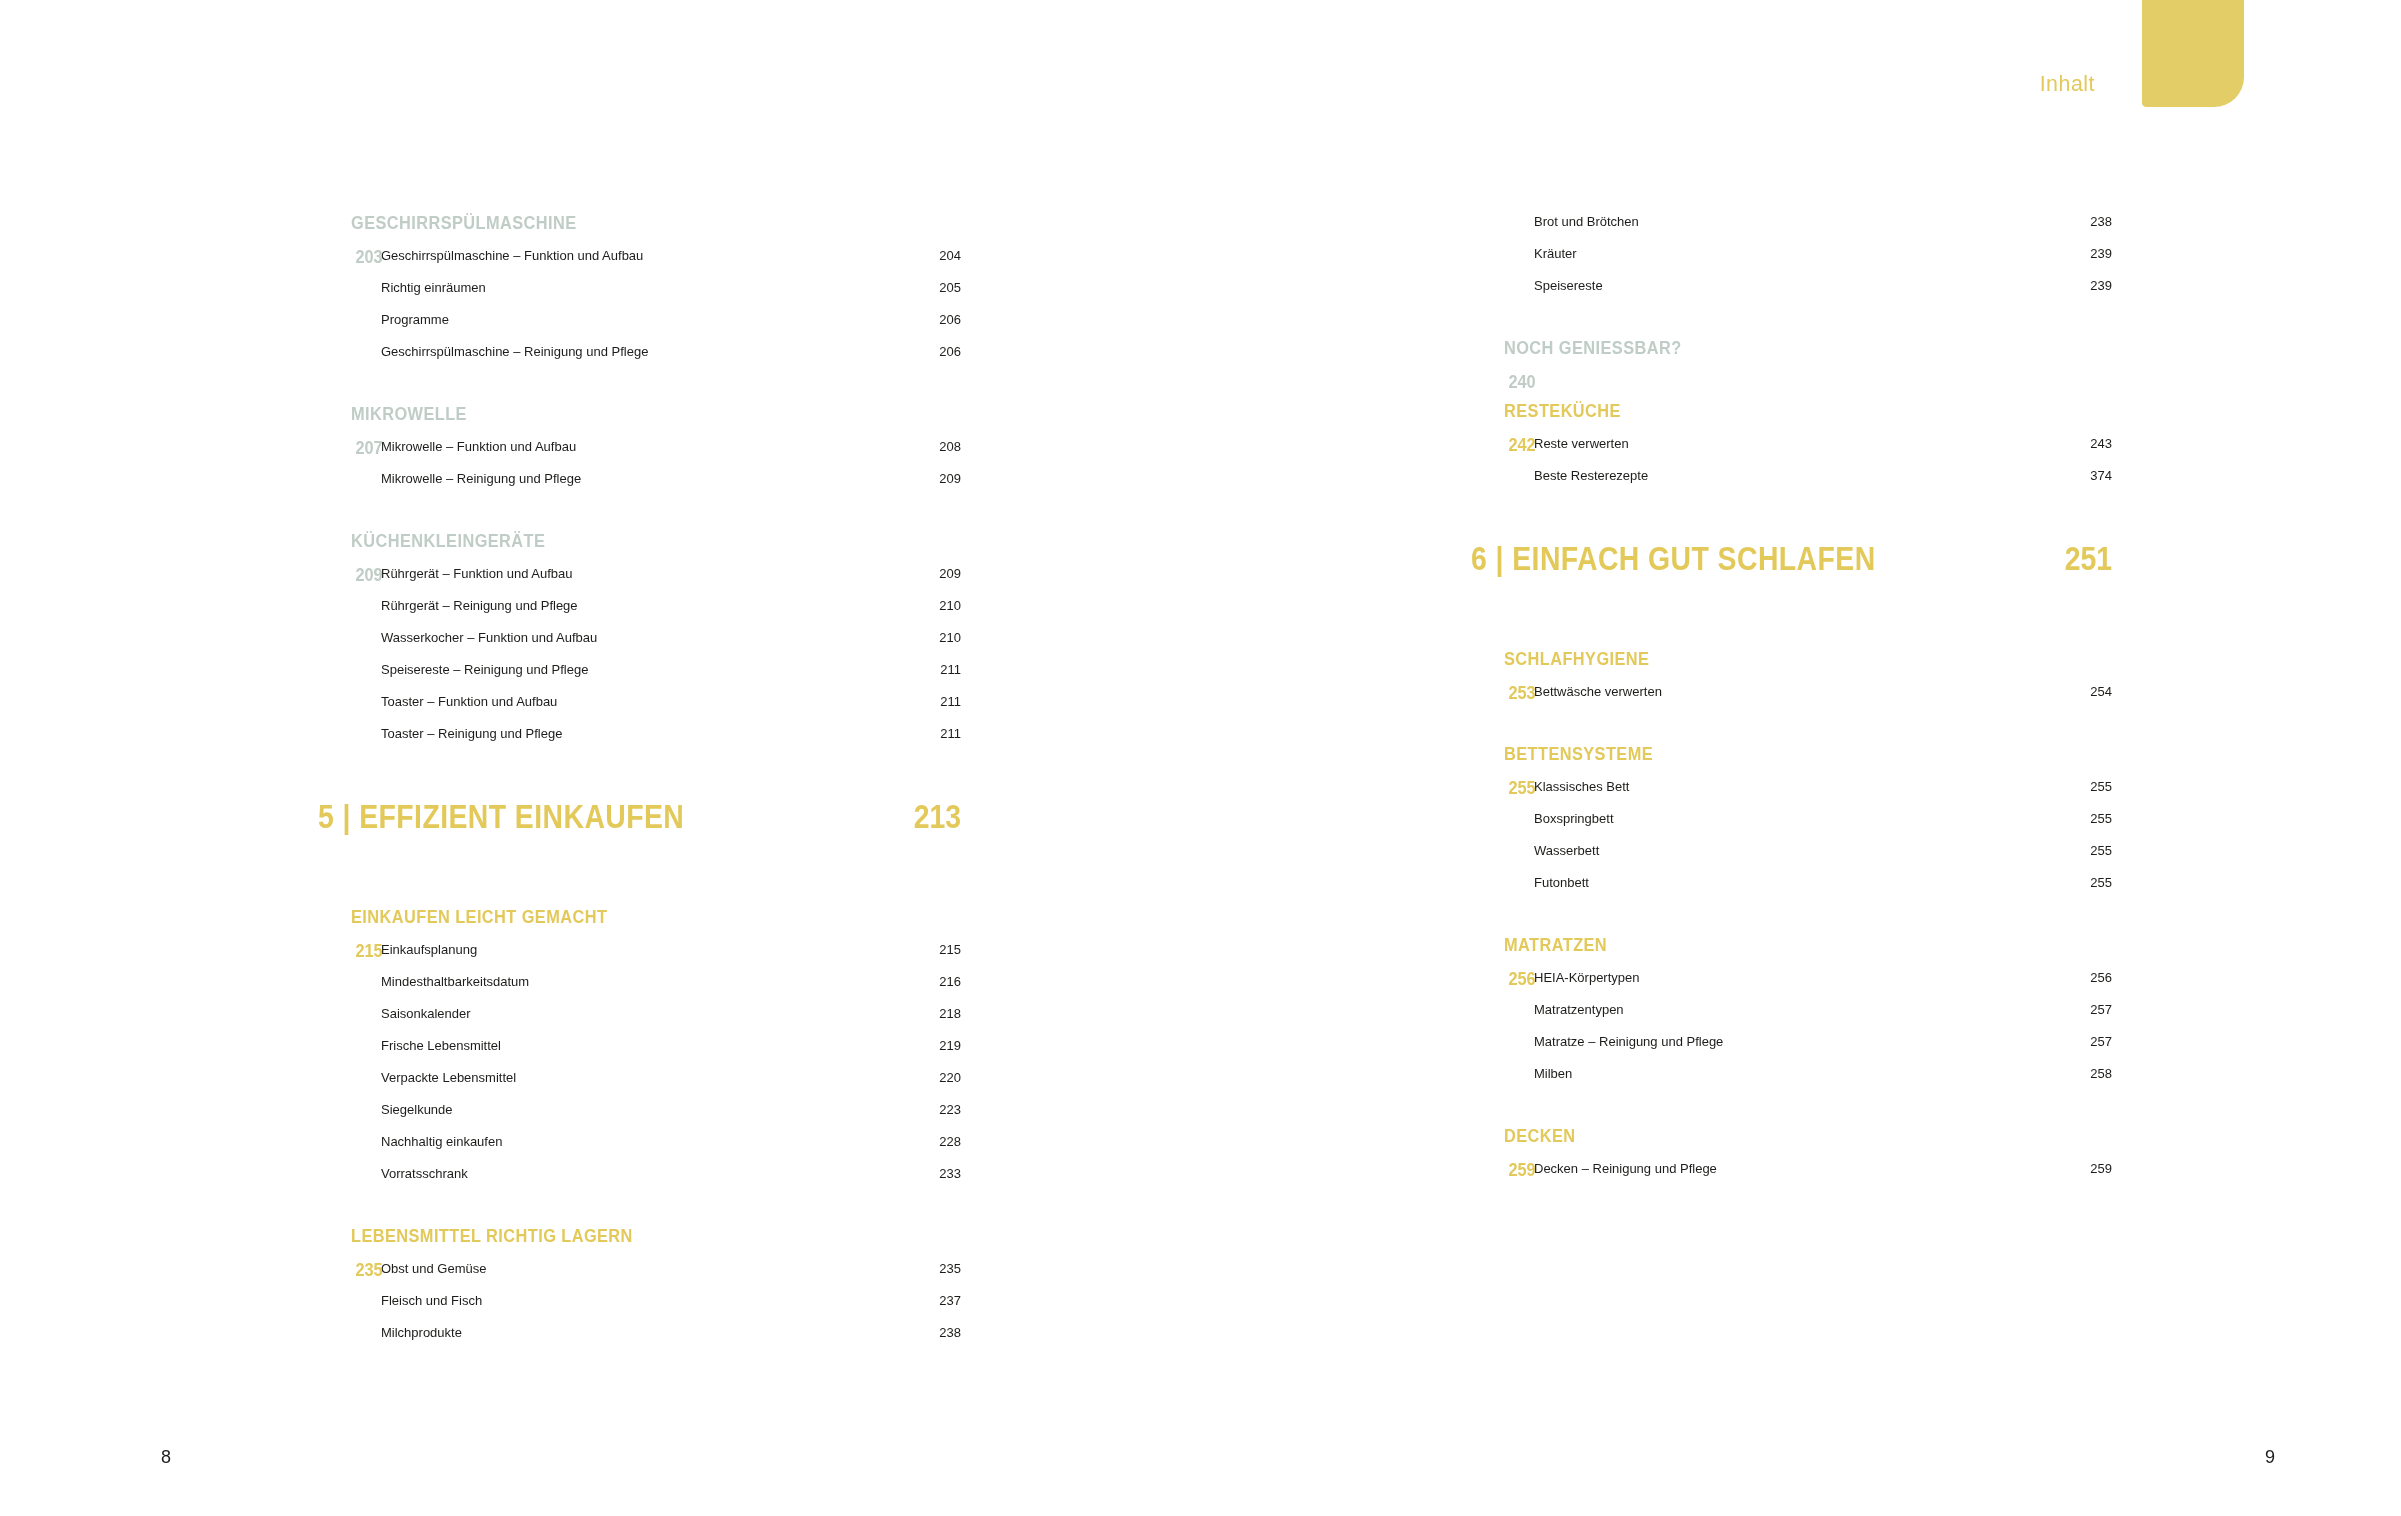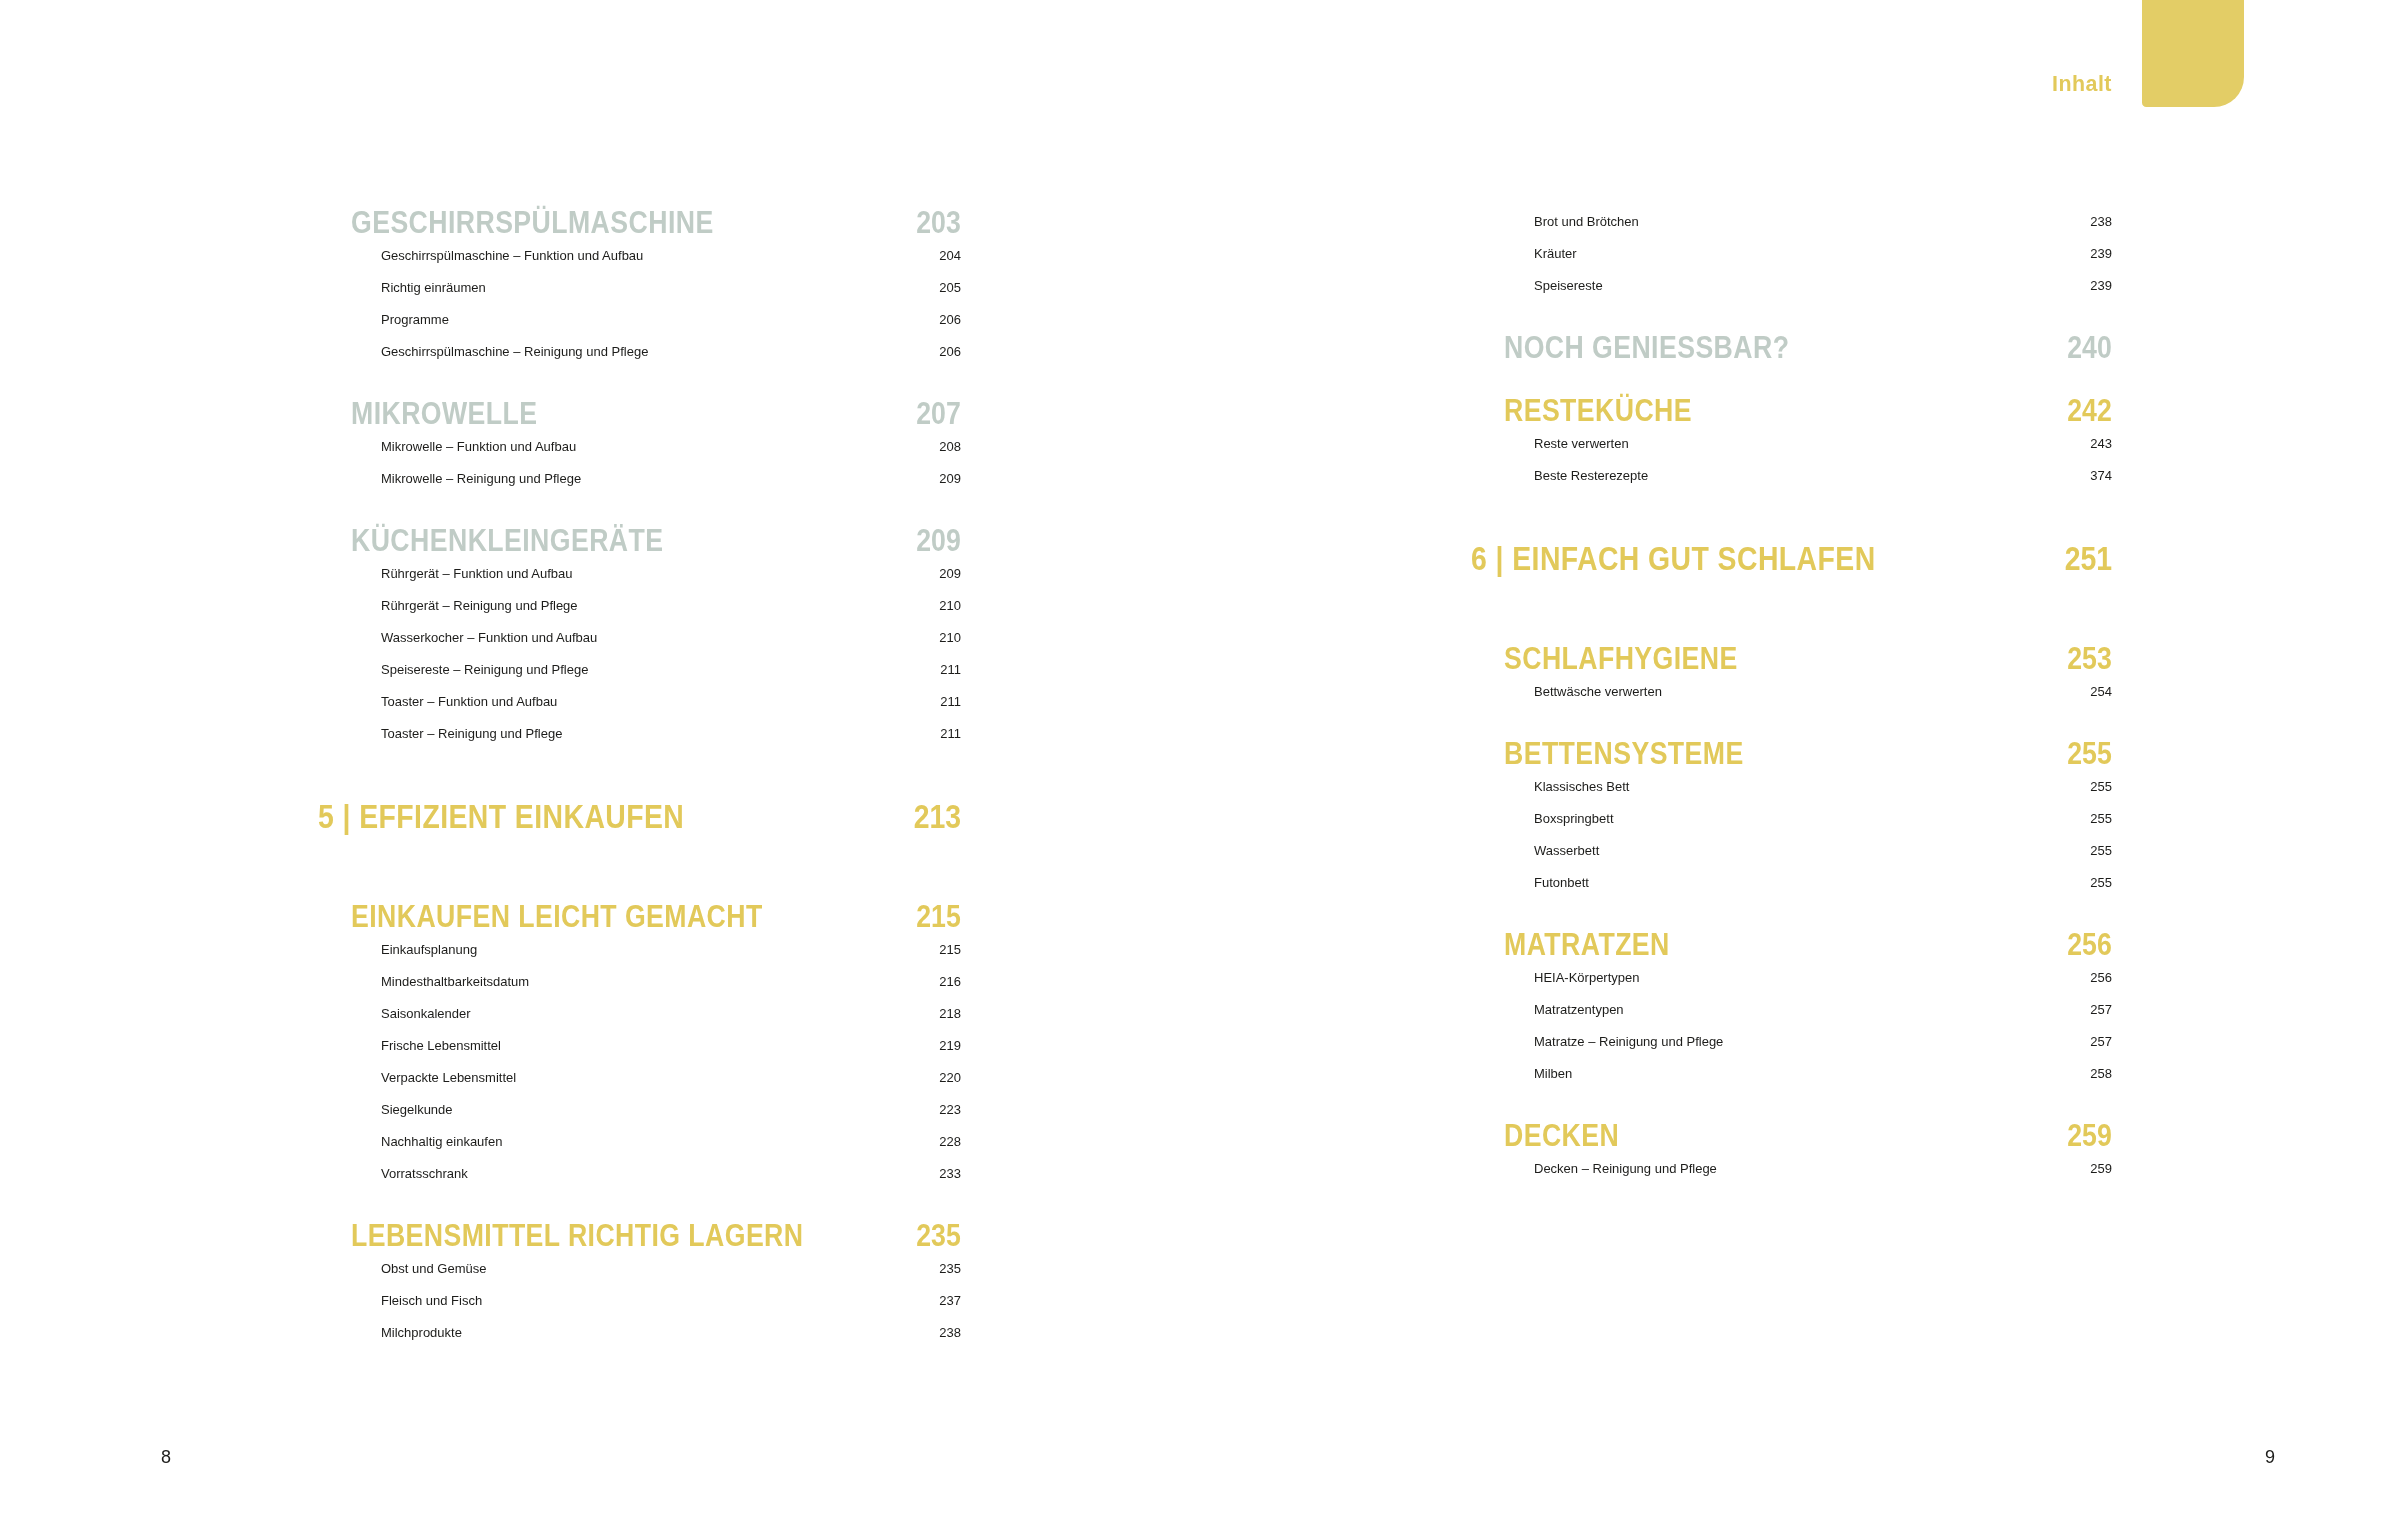--- a/index.html
+++ b/index.html
@@ -26,23 +26,23 @@
     width: 102px;
     height: 107px;
     background: var(--tab, #e3cd66);
     border-radius: 0 0 30px 4.3px;
   }
 
   
   .inhalt-label {
     position: absolute;
     top: 72px;
-    right: 289px;
+    right: 306px;
     font-size: 21.4px;
-    font-weight: bold;
+    font-weight: normal;
     letter-spacing: 0.5px;
     color: var(--accent, #e2c95a);
   }
 
   
   .col {
     position: absolute;
     top: 206px;
     display: flex;
     flex-direction: column;
@@ -65,22 +65,23 @@
     line-height: 32px;
     font-size: 13px;
     padding-left: 30px;
   }
 
   
   .row.heading {
     margin-top: 29px;
     height: 34px;
     line-height: 34px;
-    font-size: 31px;
+    font-size: 19px;
     font-weight: bold;
+    flex-direction: column;
   }
   .row.heading .t { transform: scaleX(.86); transform-origin: 0 50%; letter-spacing: 0.5px; }
   .row.heading .n { transform: scaleX(.86); transform-origin: 100% 50%; }
   .row.heading.muted  { color: var(--muted, #c0ccc6); }
   .row.heading.accent { color: var(--accent, #e2c95a); }
 
   
   .row.chapter {
     margin-top: 47px;
     margin-bottom: 35px;

